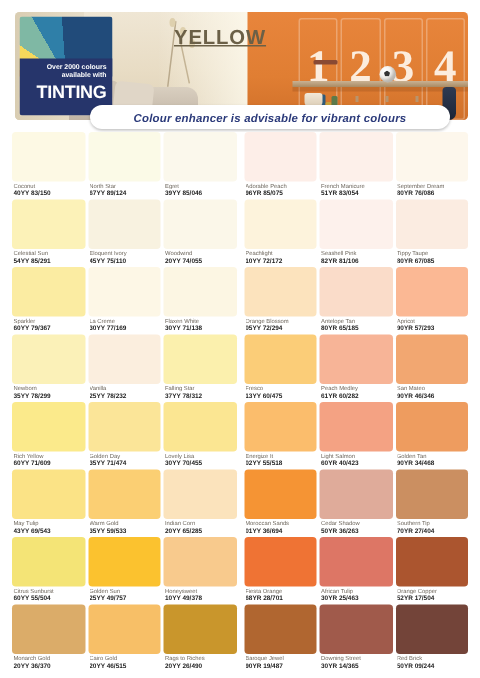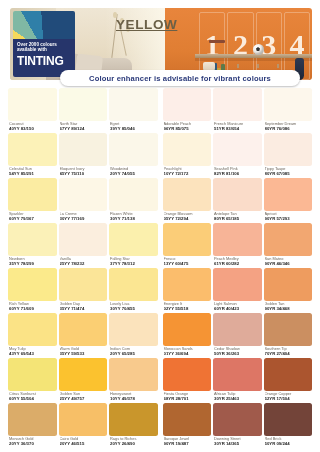--- a/index.html
+++ b/index.html
@@ -148,37 +148,39 @@
 
   .banner {
     position:absolute;
     left:60px; top:70px;
     width:240px; height:16px;
     background:#ffffff;
     border-radius:8px;
     box-shadow:0 1px 2px rgba(0,0,0,.25);
     display:flex; align-items:center; justify-content:center;
     z-index:6;
+    font-style:italic;
   }
   .banner-text{
     font-size:7.6px;
     font-weight:700;
     color:#2b3a7a;
     letter-spacing:.15px;
     white-space:nowrap;
   }
 
   
   .tint-badge{
     position:absolute;
     left:13px; top:11px;
     width:62px; height:66px;
     z-index:5;
     overflow:hidden;
     border-radius:2px;
+    text-align:right;
   }
   .pinwheel{
     position:absolute; left:0; top:0; width:62px; height:40px;
     background:
       conic-gradient(from 200deg at 50% 100%,
         #6e4a9e 0deg 26deg,
         #d8414a 26deg 52deg,
         #f0a93c 52deg 78deg,
         #f6d95b 78deg 104deg,
         #7fb8a4 104deg 130deg,

